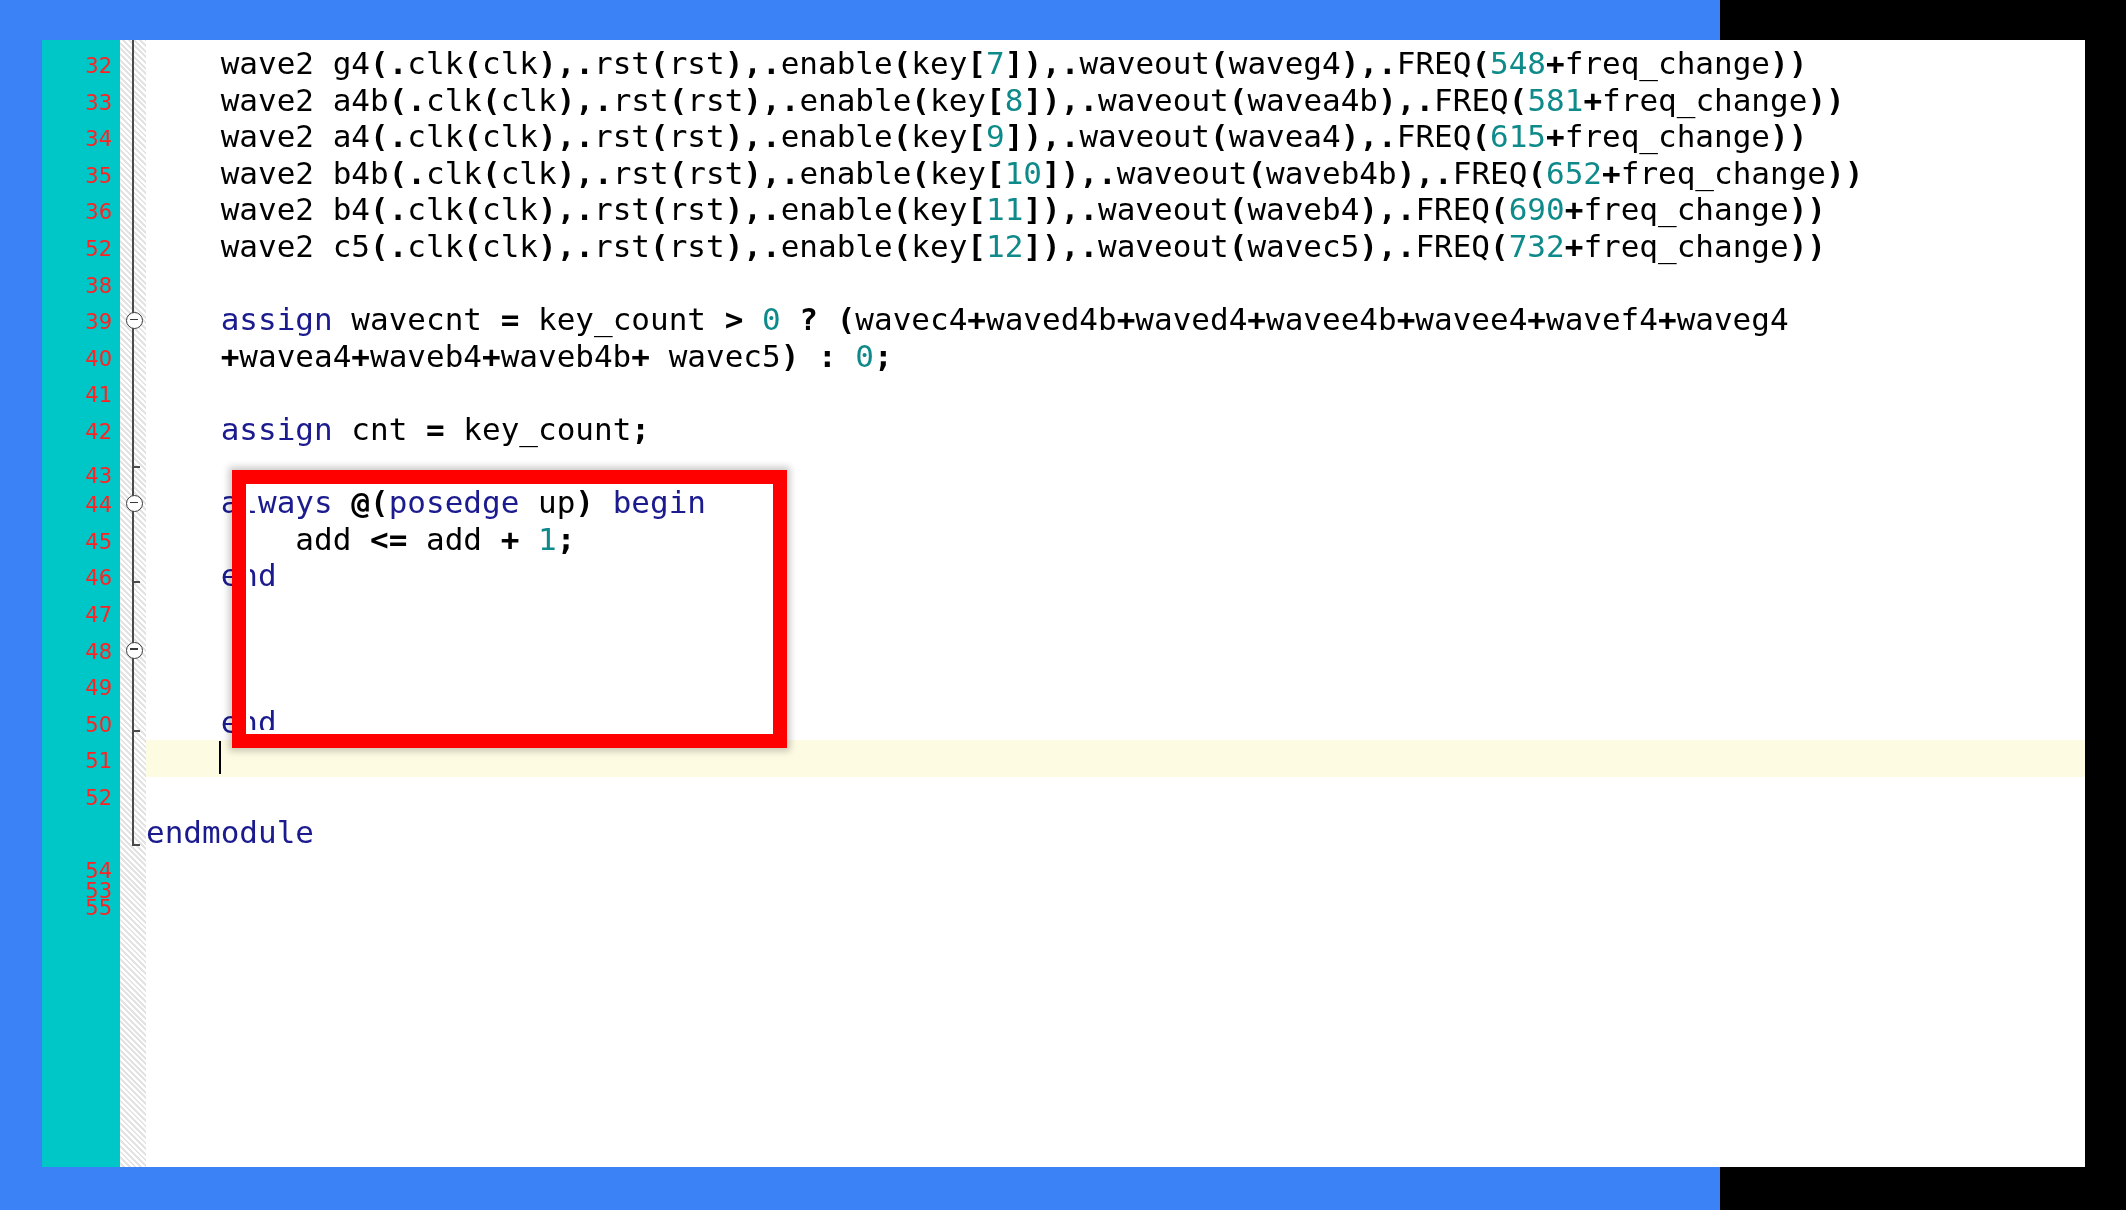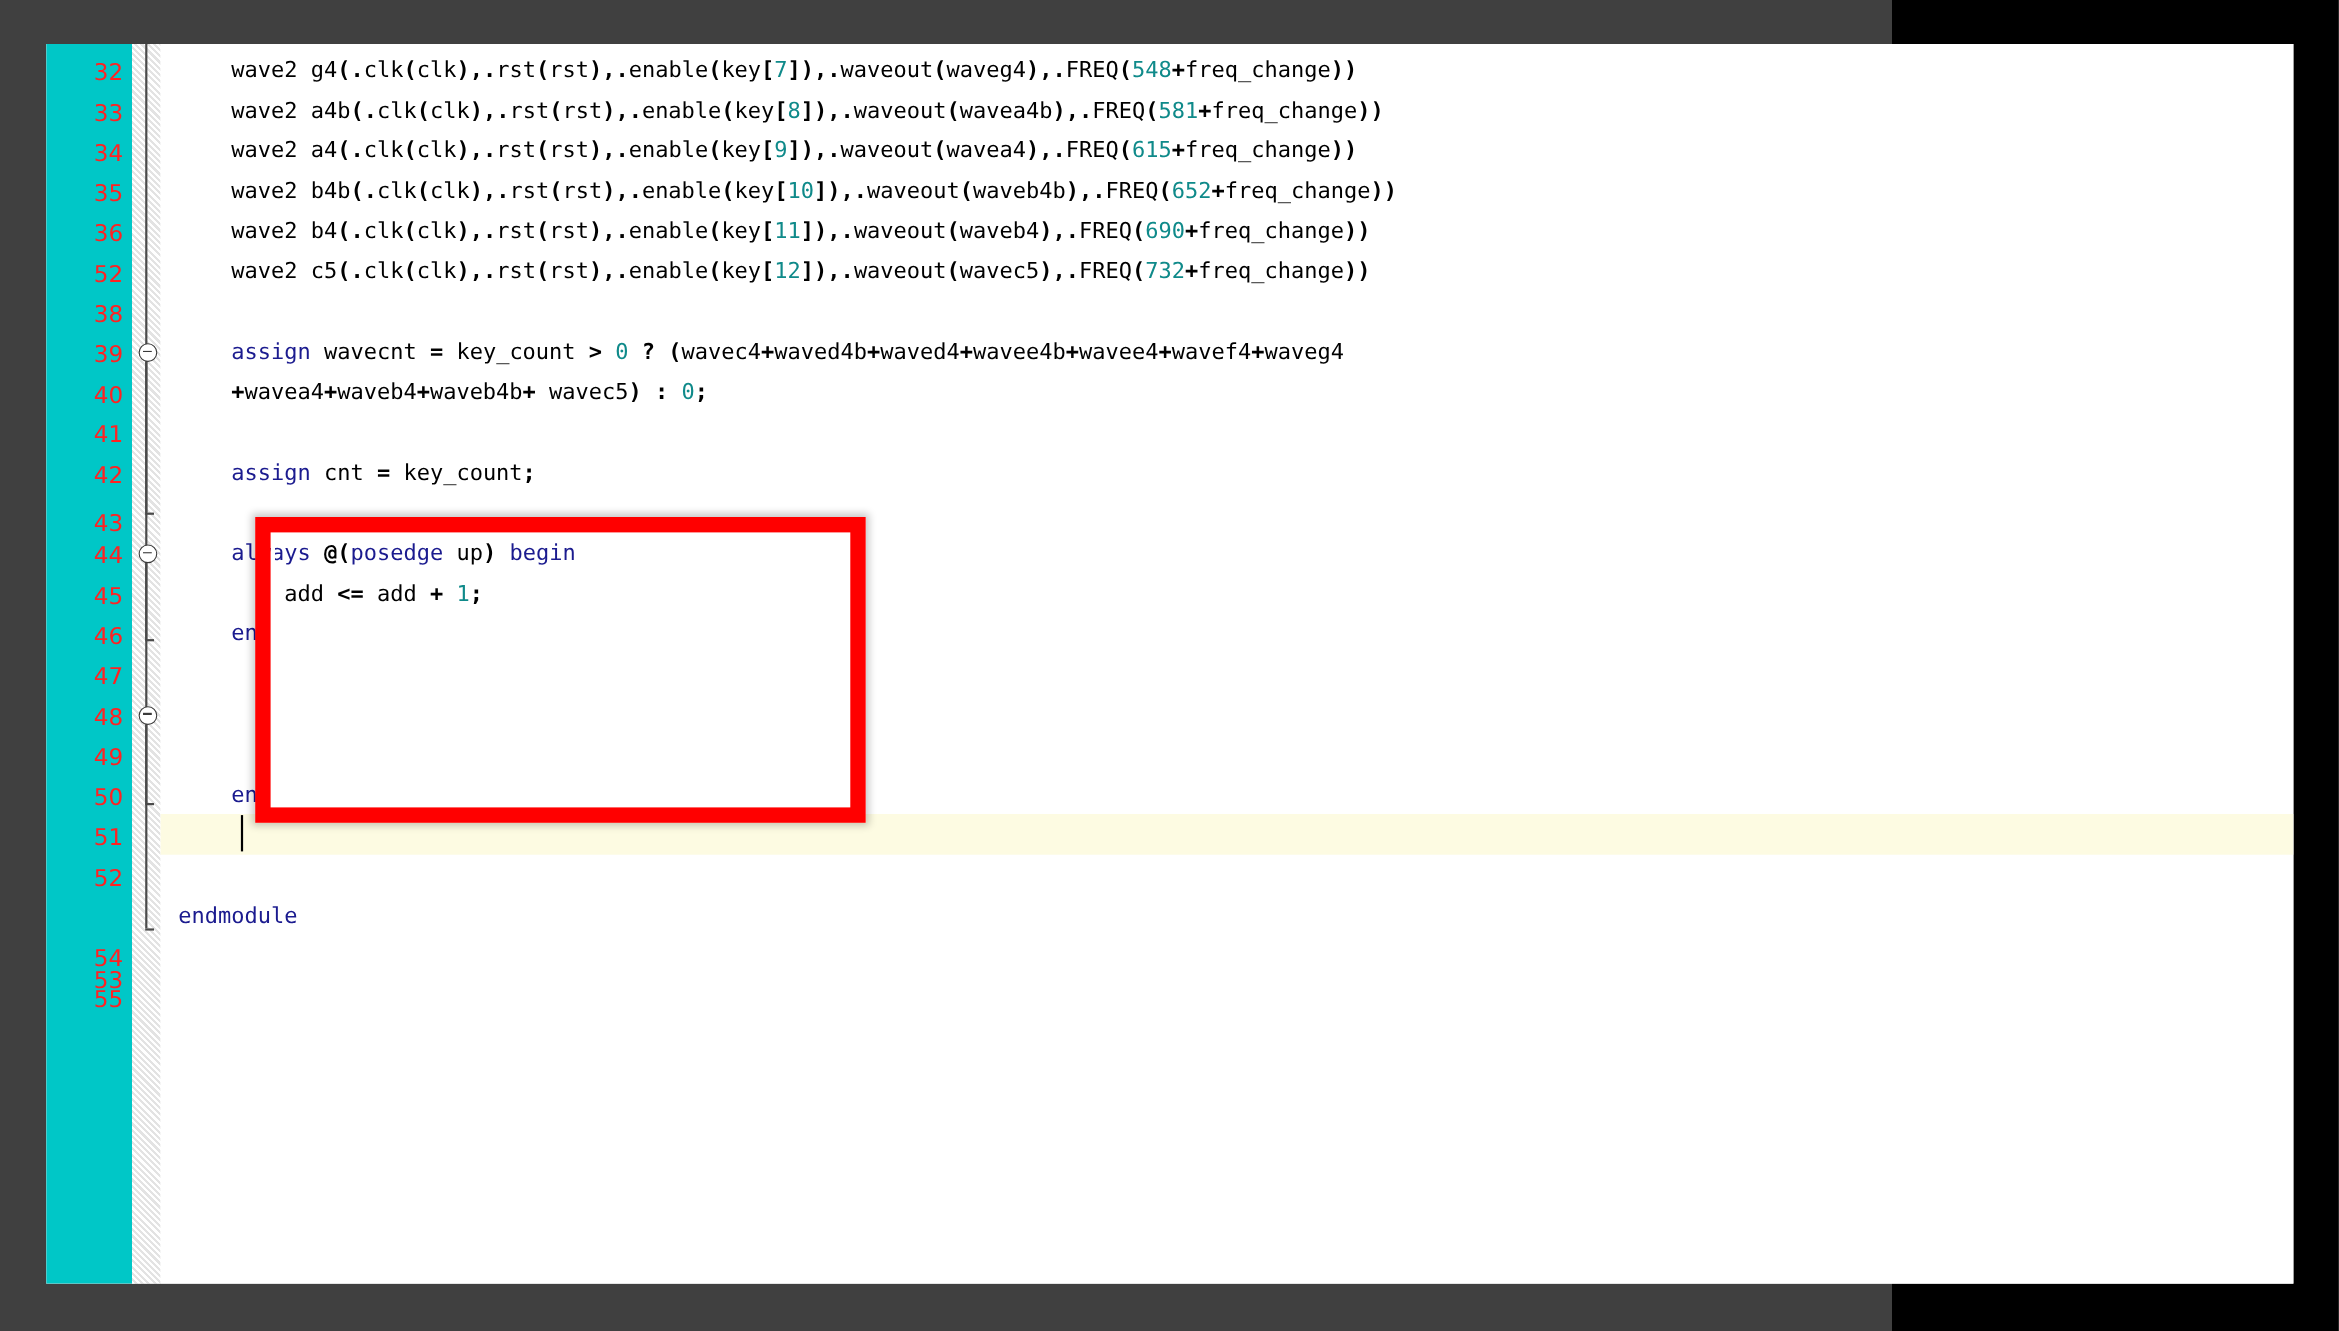--- a/index.html
+++ b/index.html
@@ -1,19 +1,19 @@
 <!DOCTYPE html>
 <html><head>
 <meta charset="utf-8">
 <style>
   html,body{margin:0;padding:0;background:#000;}
   body{width:2126px;height:1210px;overflow:hidden;font-family:"DejaVu Sans Mono","Liberation Mono",monospace;}
 
   
-  #frame{position:absolute;left:0;top:0;width:1720px;height:1210px;background:#404040;}
+  #frame{position:absolute;left:0;top:0;width:1720px;height:1210px;background:#3b82f6;}
 
   
   #editor{position:absolute;left:42px;top:40px;width:2043px;height:1127px;background:#ffffff;overflow:hidden;}
 
   
   #gutter{position:absolute;left:0;top:0;width:78px;height:1127px;background:#00c7c7;}
   .lineno{position:absolute;right:8px;color:#ff2222;font-size:21px;font-family:"DejaVu Sans","Liberation Sans",sans-serif;text-align:right;line-height:1;}
 
   
   #foldcol{position:absolute;left:78px;top:0;width:26px;height:1127px;
@@ -21,21 +21,21 @@
   #foldsep{position:absolute;left:78px;top:0;width:2px;height:1127px;background:#f4f4f4;}
 
   .foldline{position:absolute;left:12px;width:2px;background:#4a4a4a;}
   .foldtick{position:absolute;left:12px;width:8px;height:2px;background:#4a4a4a;}
   .foldbox{position:absolute;left:6px;width:15px;height:15px;border:1.6px solid #3a3a3a;border-radius:50%;background:#fff;}
   .foldbox:before{content:"";position:absolute;left:2.5px;top:5.4px;width:8px;height:1.8px;background:#3a3a3a;}
 
   
   #code{position:absolute;left:104px;top:0;width:1939px;height:1127px;background:#fff;}
   .curline{position:absolute;left:0;width:1939px;height:37px;background:#fdfbe2;}
-  .ln{position:absolute;left:16px;white-space:pre;font-size:20px;line-height:37px;color:#000;letter-spacing:0px;}
+  .ln{position:absolute;left:0;white-space:pre;font-size:31px;line-height:37px;color:#000;letter-spacing:0px;}
   .kw{color:#1b1b8f;}
   .num{color:#0f8a8a;}
   .op{color:#000;font-weight:bold;}
   .id{color:#000;}
 
   
   #caret{position:absolute;width:2px;background:#000;}
 
   
   #redbox{position:absolute;border:14px solid #ff0000;background:transparent;

